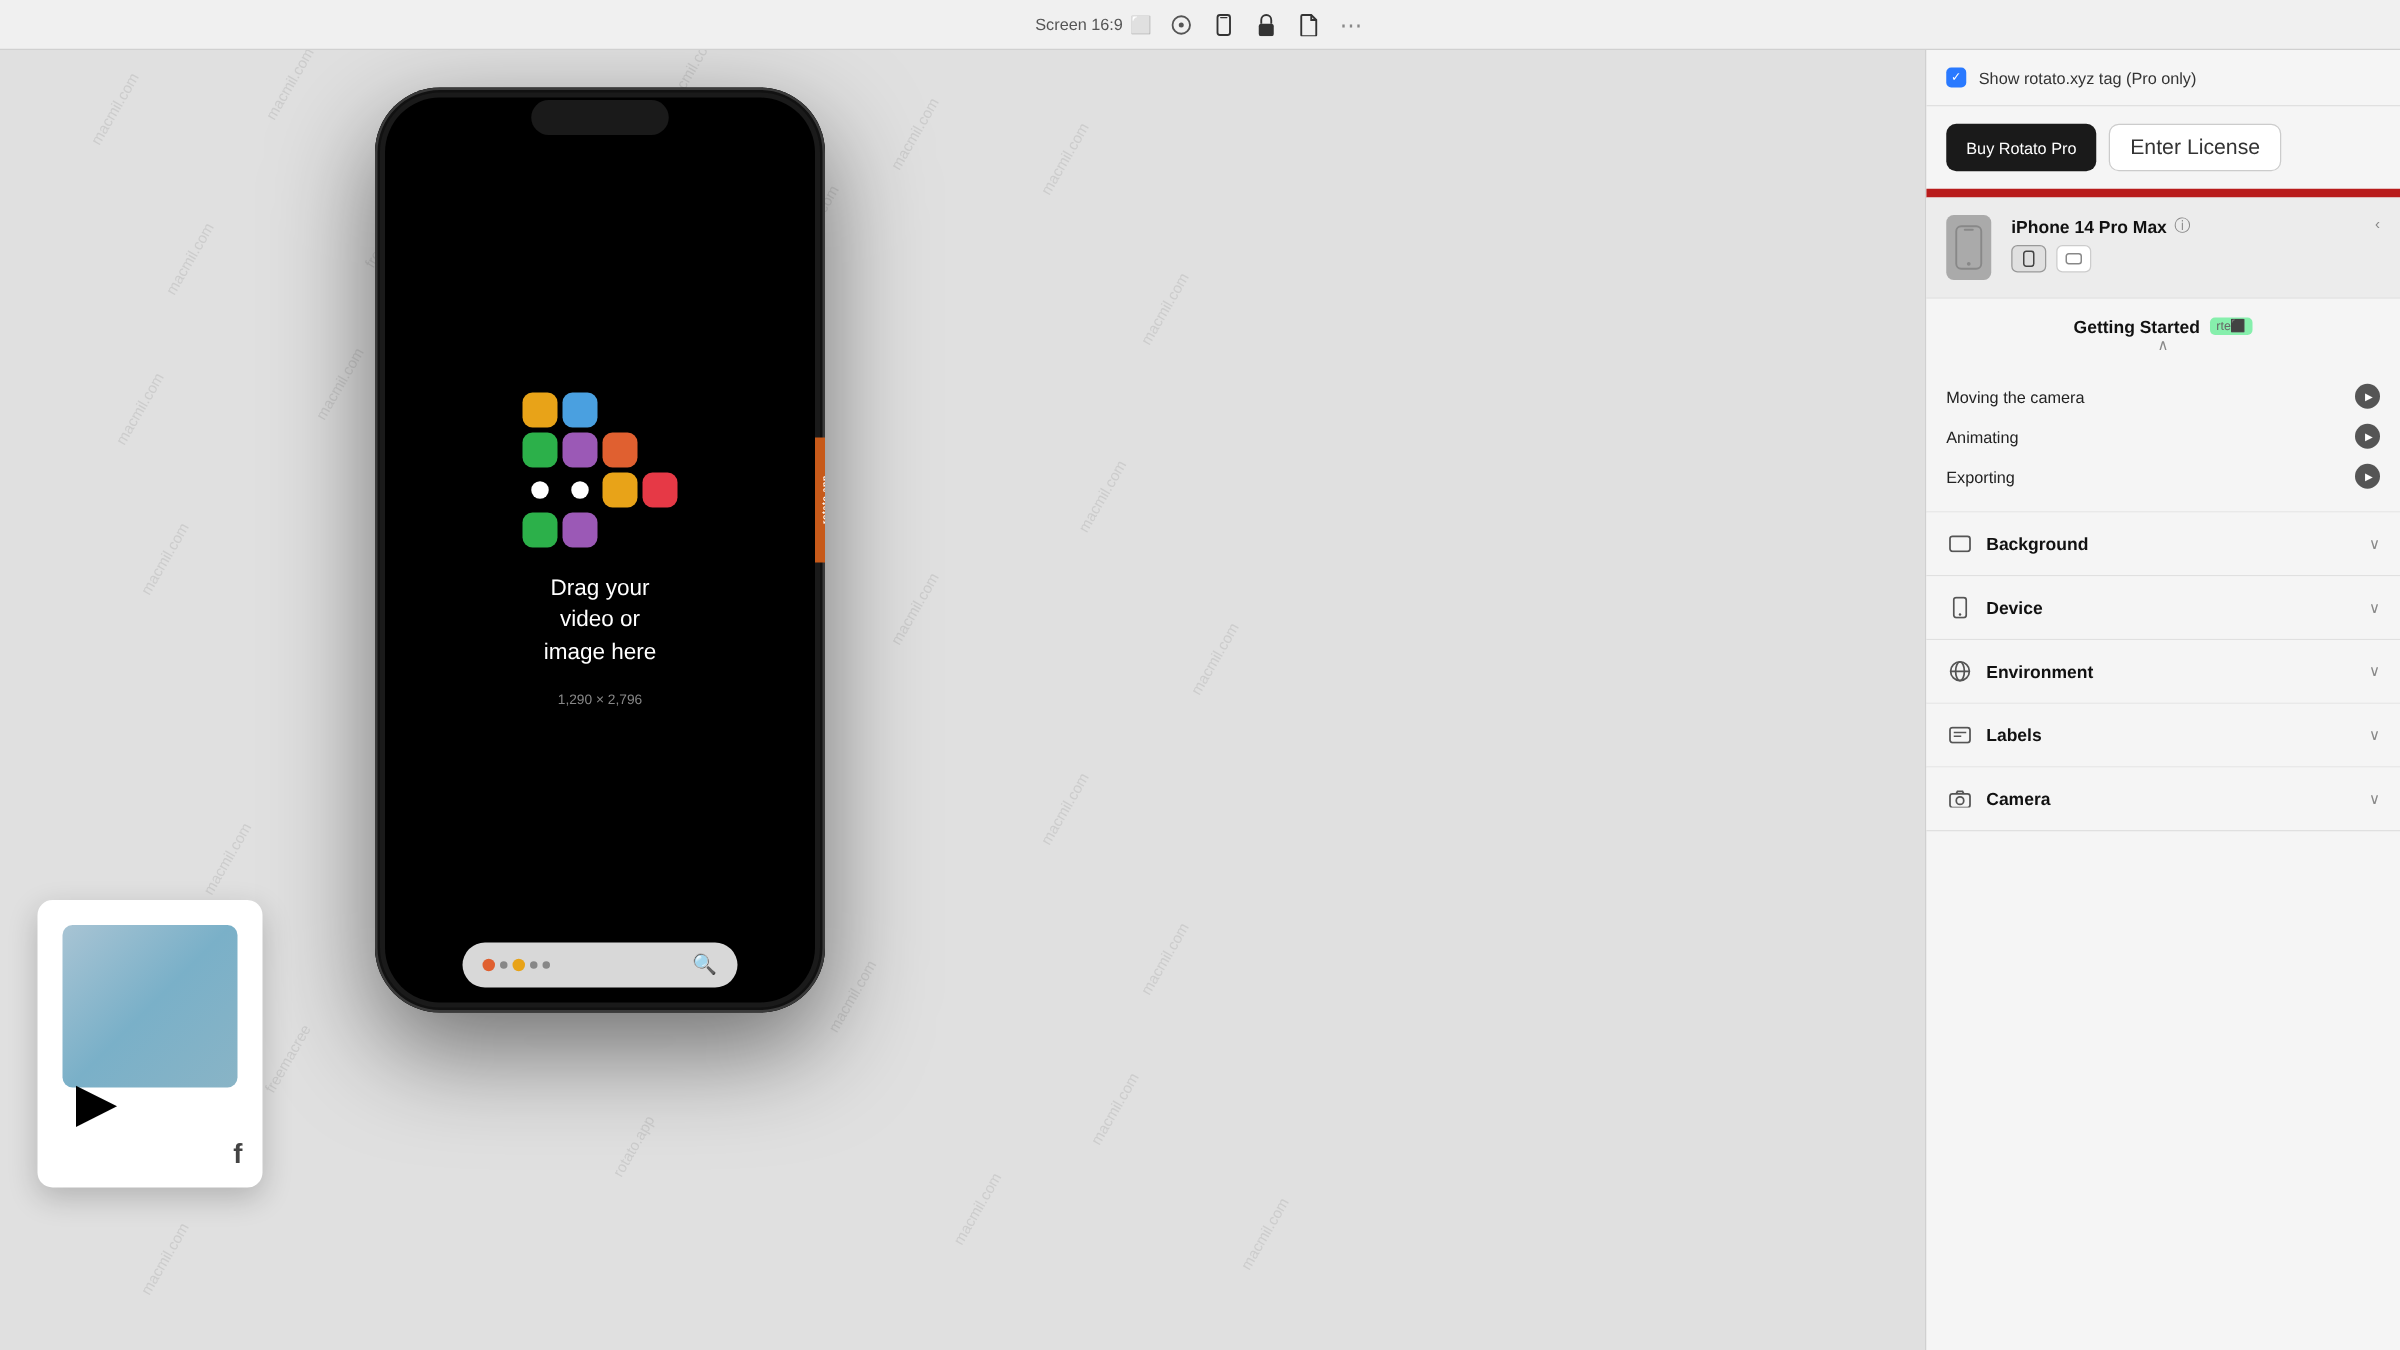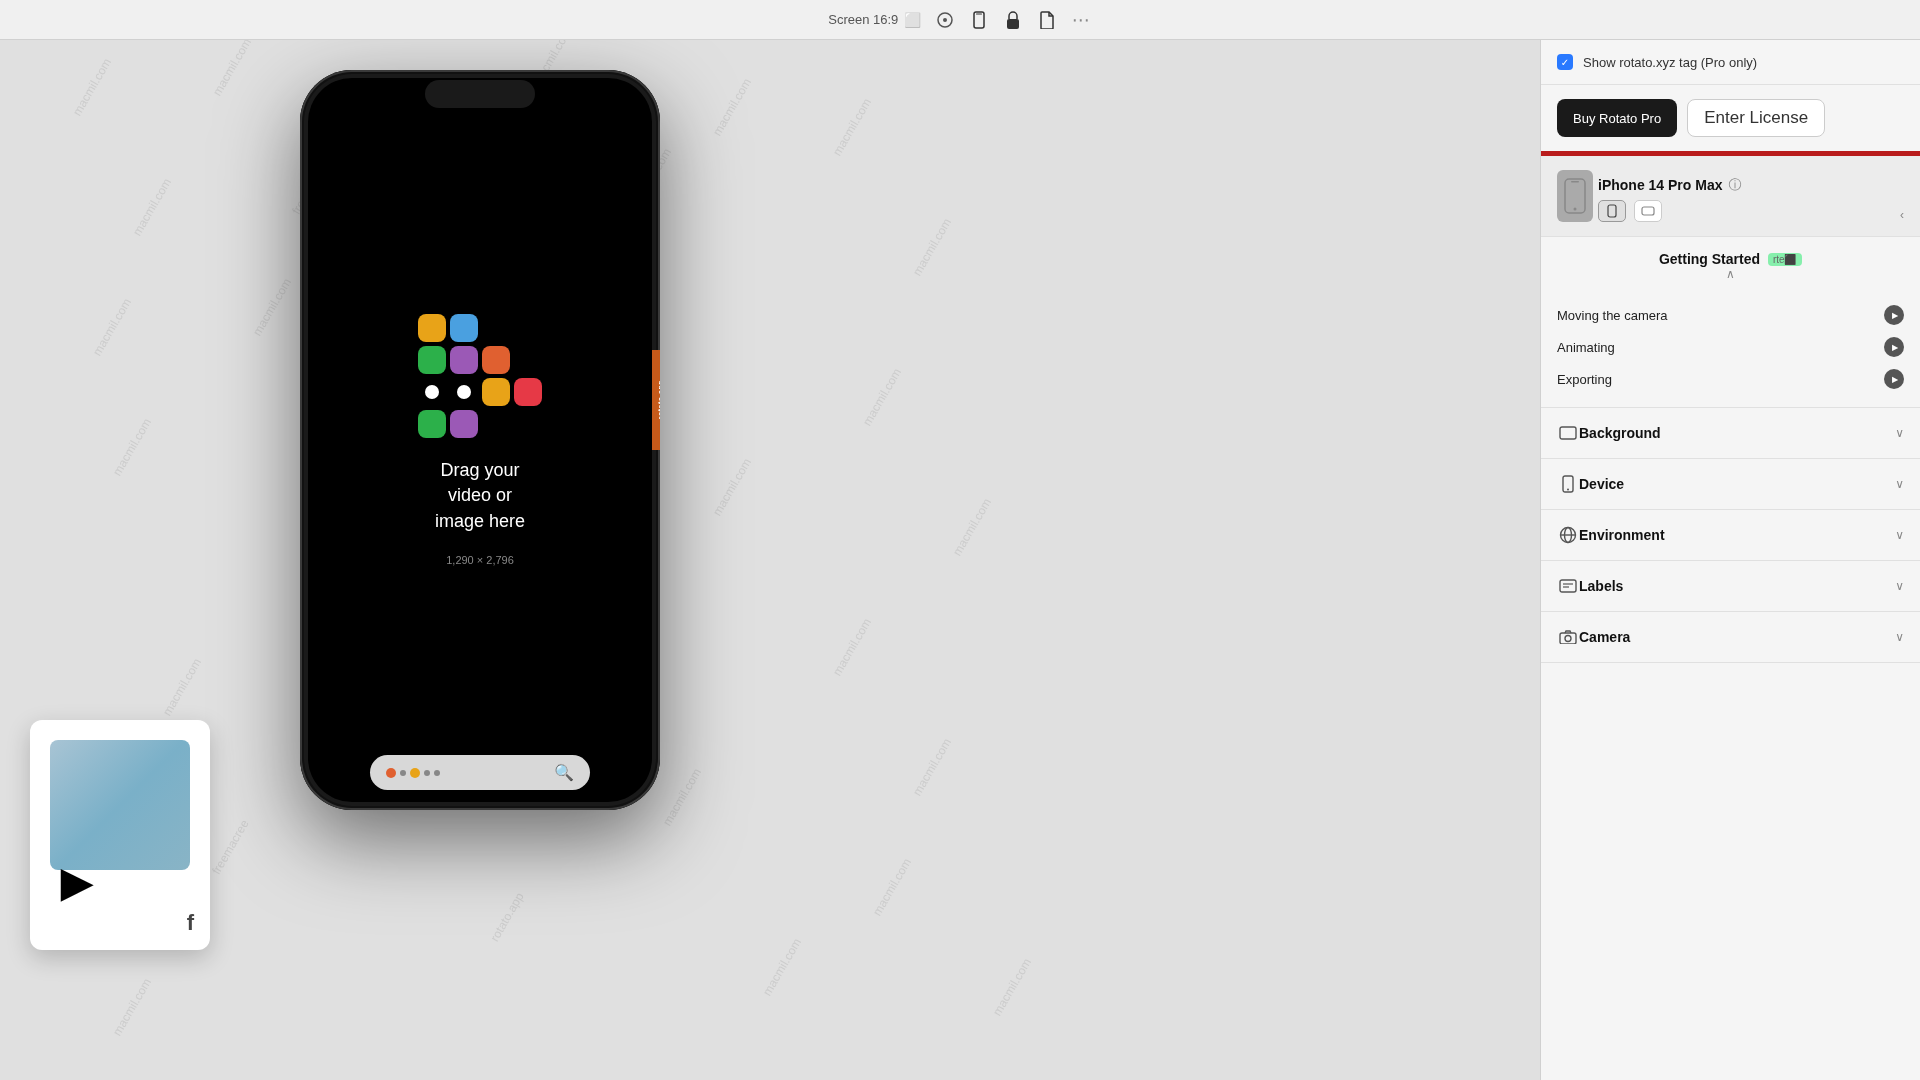--- a/index.html
+++ b/index.html
@@ -246,21 +246,21 @@
     .pro-label {
       font-size: 13px;
       color: #333;
     }
 
     
     .buttons-row {
       padding: 14px 16px;
       display: flex;
       gap: 10px;
-      border-bottom: 5px solid #b91c1c;
+      border-bottom: 7px solid #b91c1c;
     }
     .btn-buy {
       background: #1a1a1a;
       color: white;
       border: none;
       border-radius: 8px;
       padding: 8px 16px;
       font-size: 13px;
       cursor: pointer;
       font-weight: 500;
@@ -272,22 +272,22 @@
       border-radius: 8px;
       padding: 8px 16px;
       font-size: 17px;
       cursor: pointer;
     }
 
     
     .device-selector {
       padding: 14px 16px;
       display: flex;
-      align-items: flex-end;
-      gap: 5px;
+      align-items: flex-start;
+      gap: 16px;
       border-bottom: 1px solid #e0e0e0;
       background: #ececec;
     }
     .device-thumbnail {
       width: 36px;
       height: 52px;
       background: #aaa;
       border-radius: 6px;
       display: flex;
       align-items: center;
@@ -404,21 +404,21 @@
       padding: 14px 16px;
       display: flex;
       align-items: center;
       justify-content: space-between;
       cursor: pointer;
       background: #f5f5f5;
     }
     .accordion-header-left {
       display: flex;
       align-items: center;
-      gap: 0;
+      gap: 10px;
     }
     .accordion-icon {
       width: 22px;
       height: 22px;
       display: flex;
       align-items: center;
       justify-content: center;
       font-size: 14px;
       color: #444;
     }

